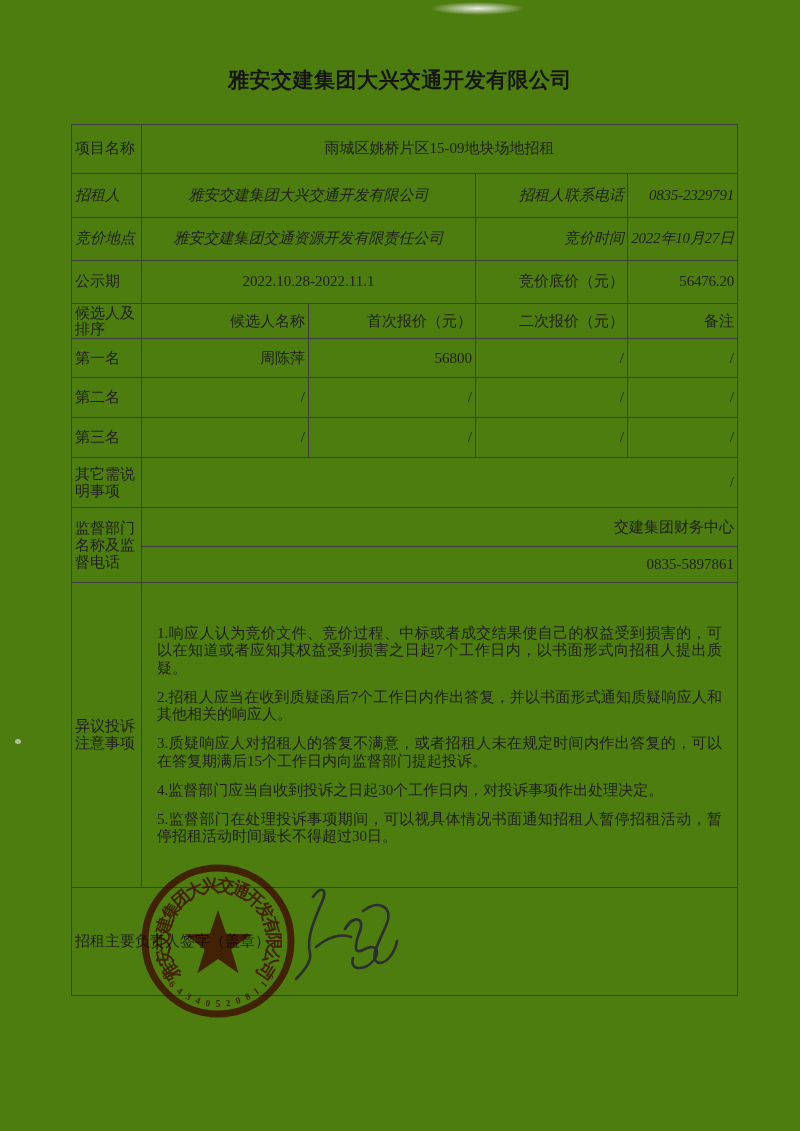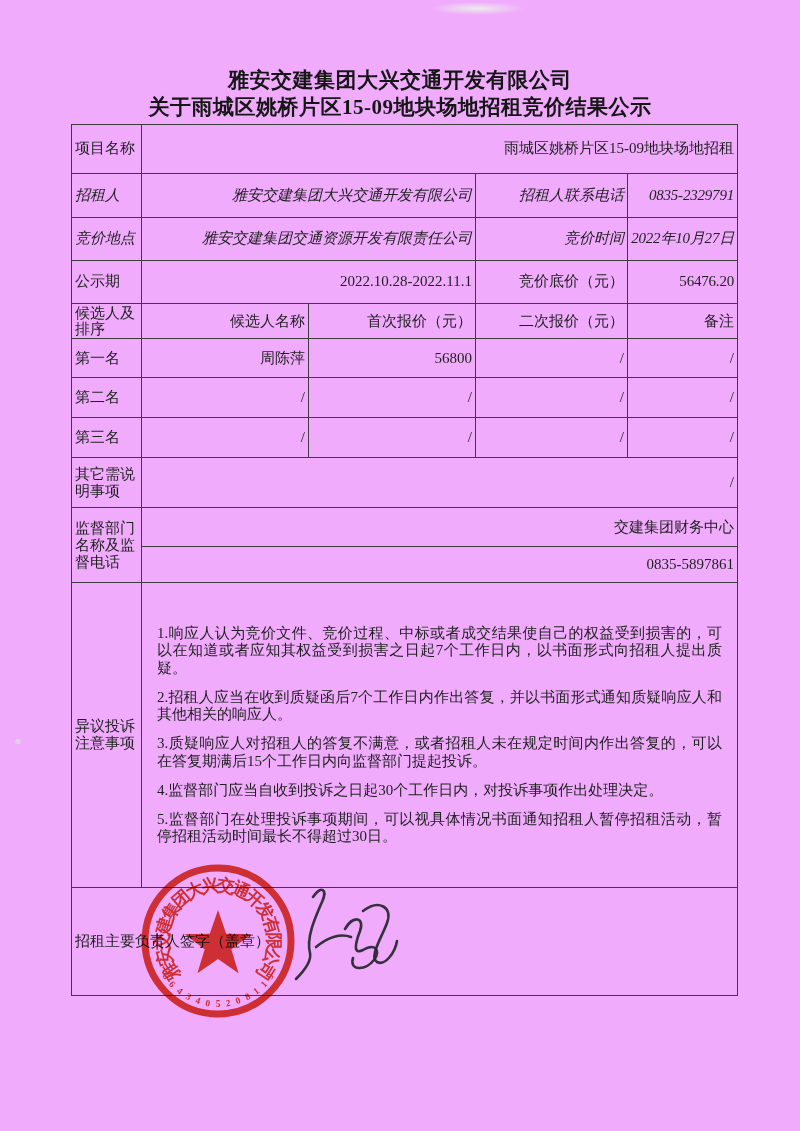--- a/index.html
+++ b/index.html
@@ -1,38 +1,38 @@
 <!DOCTYPE html>
 <html><head>
 <meta charset="utf-8">
 <style>
   html,body{margin:0;padding:0;background:#ffffff;}
   .page{
-    position:relative;width:800px;height:1131px;background:#f0abfc;overflow:hidden;
+    position:relative;width:800px;height:1131px;background:#4d7c0f;overflow:hidden;
     font-family:"Liberation Serif","DejaVu Serif",serif;color:#1f1f1f;
   }
   
   .smudge-top{position:absolute;left:430px;top:2px;width:95px;height:13px;
     background:radial-gradient(closest-side,#ececec,rgba(255,255,255,0));}
   .speck{position:absolute;left:15px;top:739px;width:6px;height:5px;border-radius:50%;
     background:#dcdcdc;opacity:.7;}
   
   .doc-title{position:absolute;left:0;top:67px;width:800px;text-align:center;
     font-weight:700;font-size:21px;line-height:27px;letter-spacing:.5px;color:#161616;}
   
   table.doc-table{
     position:absolute;left:71px;top:124px;width:666px;
     border-collapse:collapse;table-layout:fixed;
   }
   .doc-table td{
     border:1.5px solid #3d3d3d;vertical-align:middle;overflow:hidden;
     font-size:15px;line-height:1.15;padding:1px 3px;color:#1f1f1f;
   }
   .lbl{text-align:left;padding:1px 2px 1px 4px;line-height:1.12;}
-  .vleft{text-align:right;padding-left:6px;}
+  .vleft{text-align:center;padding-left:6px;}
   .ctr{text-align:right;}
   .tight{font-size:14px;letter-spacing:-0.2px;}
   .r-project{height:49px;} .r-lessor{height:44px;font-style:italic;} .r-venue{height:43px;font-style:italic;}
   .r-pub{height:43px;} .r-chead{height:31px;} .r-c1{height:39px;}
   .r-c2{height:40px;} .r-c3{height:40px;} .r-other{height:50px;}
   .r-supa{height:39px;} .r-supb{height:36px;} .r-obj{height:305px;} .r-sig{height:108px;}
   .r-chead td{line-height:1.08;}
   .obj-cell{padding:4px 8px 4px 7px;line-height:1.25;text-align:left;}
   .obj-cell .obj-item{margin:12px;text-align:justify;}
   .sig-cell{position:relative;text-align:left;padding-left:8px;}
@@ -50,21 +50,20 @@
 </head>
 <body>
 
 <div class="page">
 
   <div class="smudge-top"></div>
   <div class="speck"></div>
 
   <div class="doc-title">
     <div>雅安交建集团大兴交通开发有限公司</div>
-    <div>关于雨城区姚桥片区15-09地块场地招租竞价结果公示</div>
   </div>
 
   <table class="doc-table">
     <colgroup>
       <col style="width:70px">
         <col style="width:167px">
         <col style="width:167px">
       <col style="width:152px">
         <col style="width:110px">
     </colgroup>

